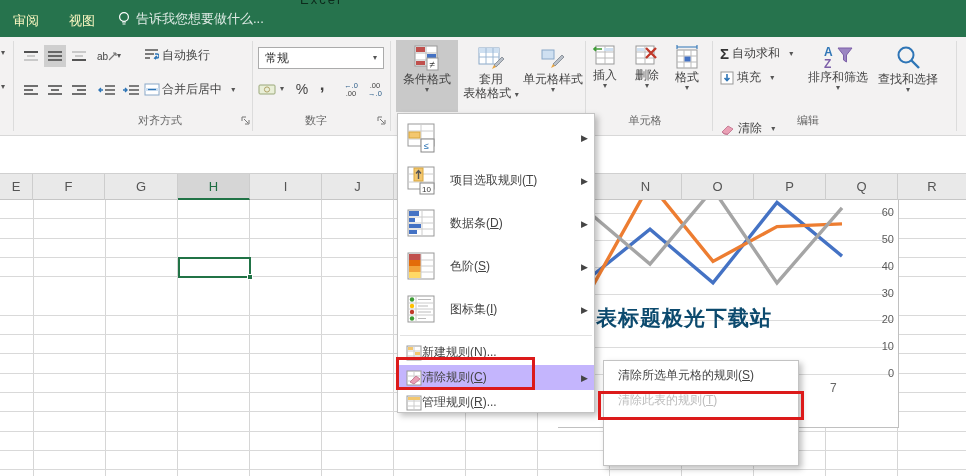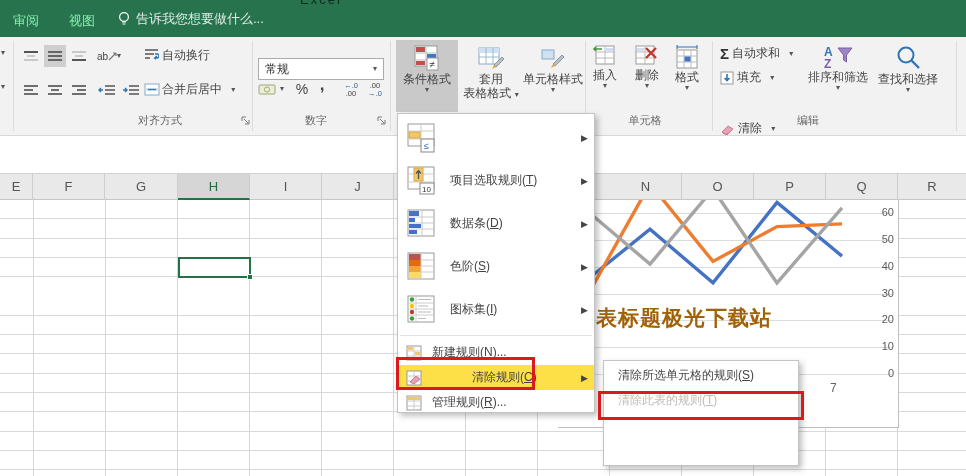--- a/index.html
+++ b/index.html
@@ -1,21 +1,21 @@
 <!DOCTYPE html>
 <html><head>
 <meta charset="utf-8">
 <style>
   html,body{margin:0;padding:0;background:#fff;}
   *{box-sizing:border-box;font-family:"Liberation Sans","DejaVu Sans",sans-serif;}
   #screen{position:relative;width:966px;height:476px;overflow:hidden;background:#fff;font-size:12px;color:#444;}
   .abs{position:absolute;}
   
   #titlebar{position:absolute;left:0;top:0;width:966px;height:37px;background:#26734d;overflow:hidden;}
-  .ribbon-tab{position:absolute;top:8px;height:26px;line-height:26px;text-align:center;color:#86efac;font-size:13px;cursor:default;}
+  .ribbon-tab{position:absolute;top:8px;height:26px;line-height:26px;text-align:center;color:#fef9c3;font-size:13px;cursor:default;}
   #title-frag{position:absolute;left:300px;top:-8px;font-size:13px;color:#0d2b1c;letter-spacing:2px;}
   #tellme{position:absolute;left:136px;top:10px;color:rgba(255,255,255,.85);font-size:13px;}
   
   #ribbon{position:absolute;left:0;top:37px;width:966px;height:99px;background:#f3f2f2;border-bottom:1px solid #d8d8d8;}
   .vsep{position:absolute;top:4px;height:90px;width:1px;background:#dcdcdc;}
   .grp-label{position:absolute;top:76px;height:16px;font-size:11px;color:#666;text-align:center;}
   .btn{position:absolute;display:flex;align-items:center;justify-content:center;color:#444;}
   .btn-sm{width:22px;height:22px;}
   .pressed{background:#c9c9c9;}
   .sel-sm{background:#cfcfcf;}
@@ -34,31 +34,31 @@
     background-image:
       repeating-linear-gradient(180deg, transparent 0, transparent 18.3px, #d9d9d9 18.3px, #d9d9d9 19.3px),
       repeating-linear-gradient(90deg, transparent 0, transparent 71px, #d6d6d6 71px, #d6d6d6 72px);
     background-position:0 0,-38px 0;}
   #selcell{position:absolute;left:178px;top:257px;width:73px;height:21px;border:2px solid #217346;background:#fff;}
   #selcell .handle{position:absolute;right:-4px;bottom:-4px;width:6px;height:6px;background:#217346;border:1px solid #fff;}
   
   #chart{position:absolute;left:558px;top:200px;width:341px;height:228px;background:#fff;border-right:1px solid #c0c0c0;border-bottom:1px solid #c0c0c0;overflow:hidden;}
   .gline{position:absolute;left:0;width:334px;height:1px;background:#dcdcdc;}
   .ylab{position:absolute;right:4px;width:30px;text-align:right;font-size:11px;color:#595959;}
-  #chart-title{position:absolute;left:38px;top:104px;font-size:21px;font-weight:600;color:#a16207;letter-spacing:1px;white-space:nowrap;}
+  #chart-title{position:absolute;left:38px;top:104px;font-size:21px;font-weight:600;color:#0c4a6e;letter-spacing:1px;white-space:nowrap;}
   #chart-xlab{position:absolute;left:272px;top:181px;font-size:12px;color:#666;}
   
   #cf-menu{position:absolute;left:397px;top:113px;width:198px;height:300px;background:#fff;border:1px solid #c3c3c3;box-shadow:3px 3px 6px rgba(0,0,0,.25);padding-top:2px;}
   .mi{display:flex;align-items:center;position:relative;padding-left:8px;color:#444;font-size:12px;}
   .mi-lg{height:43px;}
   .mi-sm{height:25px;}
-  .mi .lab{margin-left:10px;white-space:nowrap;}
+  .mi .lab{white-space:nowrap;}
   .mi-lg .lab{margin-left:12px;}
   .mi .arr{position:absolute;right:6px;font-size:9px;color:#444;}
-  .mi-hl{background:#fde047;gap:40px;}
+  .mi-hl{background:#c4b5fd;}
   .menu-sep{height:1px;background:#e2e2e2;margin:4px 2px;}
   
   #cf-submenu{position:absolute;left:603px;top:360px;width:196px;height:106px;background:#fff;border:1px solid #c3c3c3;box-shadow:3px 3px 6px rgba(0,0,0,.25);padding-top:2px;}
   .smi{height:25px;display:flex;align-items:center;padding-left:14px;font-size:12px;color:#444;white-space:nowrap;}
   .smi.dis{color:#bcbcbc;}
   .smi.hl{background:#c9c9c9;}
   
   .redbox{position:absolute;border:3px solid #dc1a1a;background:transparent;z-index:60;}
   u{text-decoration:underline;}
   svg{display:block;}
@@ -166,21 +166,21 @@
         </svg>
       </span>
     <div class="minibtn" style="left:162px;top:44px;"><span>合并后居中</span>&nbsp;<span class="caret">▾</span></div>
     <div class="grp-label" style="left:90px;width:140px;">对齐方式</div>
     <div class="launcher" style="left:240px;top:78px;">
         <svg width="12" height="12">
           <path d="M2 2h4M2 2v4M4 4l4 4M9 5v4h-4" stroke="#777" stroke-width="1" fill="none"></path>
         </svg>
       </div>
 
-    <div class="combo" style="left:258px;top:10px;width:126px;height:22px;margin-top:11px;">
+    <div class="combo" style="left:258px;top:10px;width:126px;height:22px;">
       <span style="margin-left:6px;">常规</span>
       <span class="caret" style="position:absolute;right:6px;">▾</span>
     </div>
     <div class="minibtn" style="left:258px;top:45px;">
       <span>
           <svg width="19" height="14">
             <rect x="1" y="3" width="16" height="9" rx="1" fill="#e9efd8" stroke="#9aa87a"></rect>
             <circle cx="9" cy="7.5" r="2.6" fill="none" stroke="#b0a268"></circle>
           </svg>
         </span>

